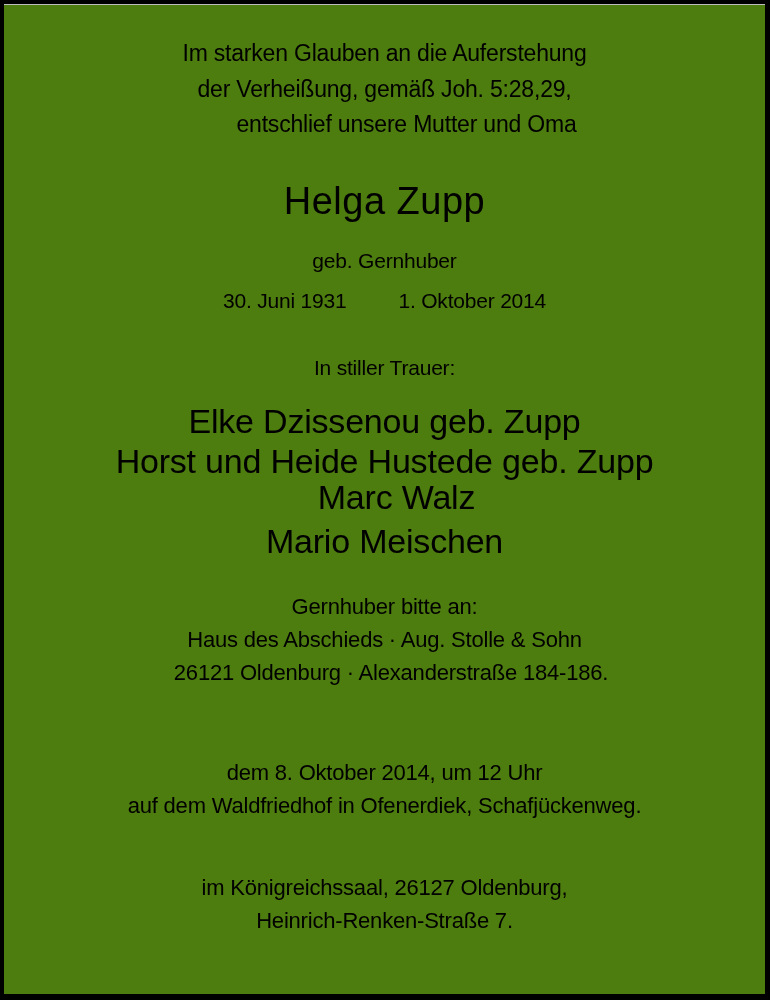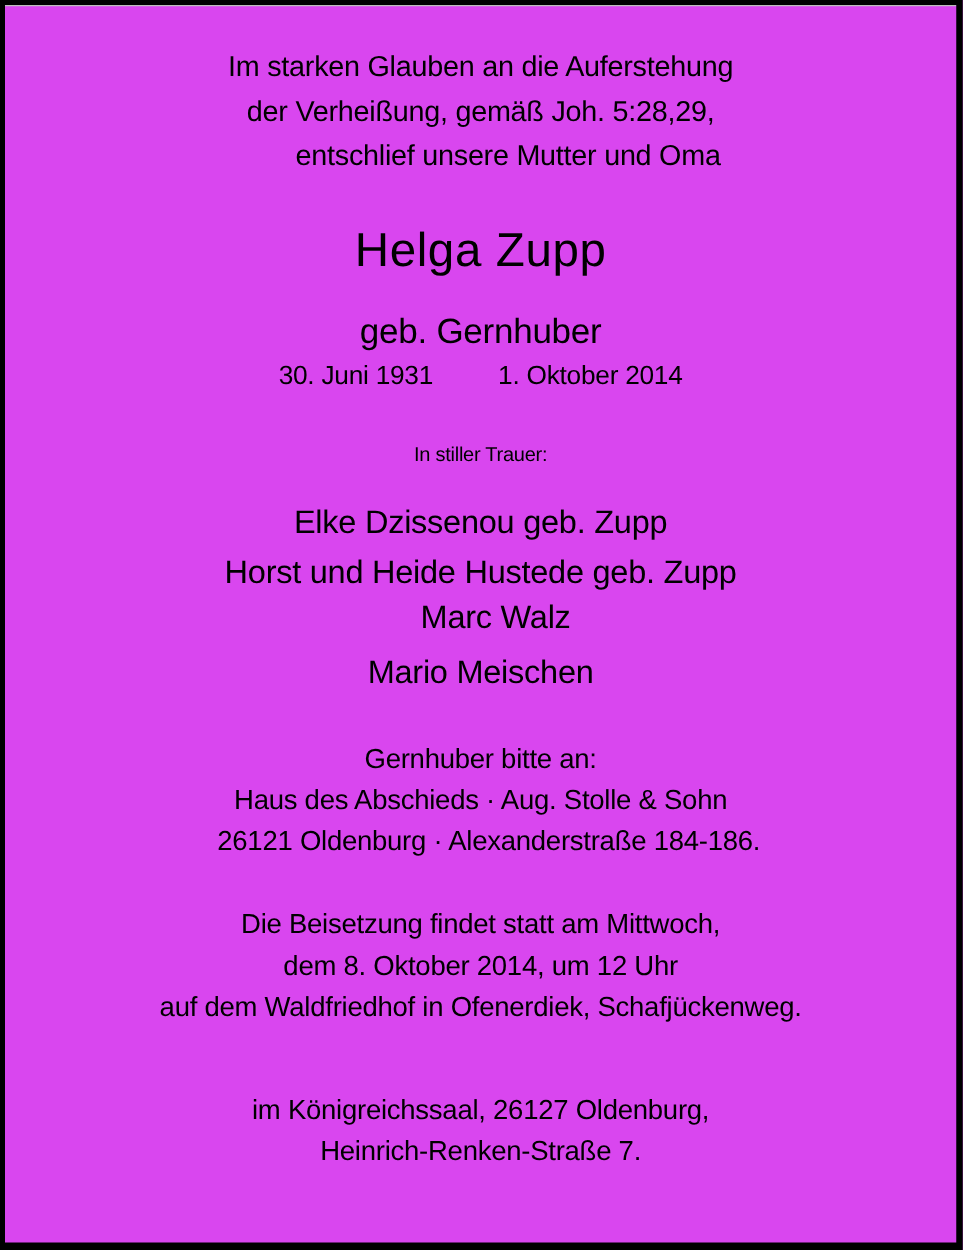--- a/index.html
+++ b/index.html
@@ -12,40 +12,40 @@
       height: 1000px;
       overflow: hidden;
       position: relative;
     }
     .card {
       position: absolute;
       left: 4px;
       top: 4px;
       width: 761px;
       height: 990px;
-      background: #d946ef;
+      background: #4d7c0f;
       box-shadow: inset 0 1px 0 #bdbdbd;
       font-family: "Liberation Sans", "DejaVu Sans", sans-serif;
       color: #000000;
       text-align: center;
     }
     .line {
       position: absolute;
       left: 0;
       right: 0;
       white-space: nowrap;
       letter-spacing: -0.2px;
     }
     .intro { font-size: 23px; }
     .name  { font-size: 38px; letter-spacing: 0.5px; }
-    .maiden { font-size: 28px; }
+    .maiden { font-size: 21px; }
     .dates { font-size: 21px; }
     .dates .gap { display: inline-block; width: 52px; }
-    .mourning-label { font-size: 16px; }
-    .mourner { font-size: 26px; }
+    .mourning-label { font-size: 21px; }
+    .mourner { font-size: 34px; }
     .body-text { font-size: 22px; }
   </style>
 </head>
 <body>
 
 <div class="card">
 
   <div class="line intro" style="top:36px;">Im starken Glauben an die Auferstehung</div>
   <div class="line intro" style="top:72px;">der Verheißung, gemäß Joh. 5:28,29,</div>
   <div class="line intro" style="top:107px;padding-left:44px;">entschlief unsere Mutter und Oma</div>
@@ -61,20 +61,19 @@
 
   <div class="line mourner" style="top:398px;">Elke Dzissenou geb. Zupp</div>
   <div class="line mourner" style="top:438px;">Horst und Heide Hustede geb. Zupp</div>
   <div class="line mourner" style="top:474px;padding-left:24px;">Marc Walz</div>
   <div class="line mourner" style="top:518px;">Mario Meischen</div>
 
   <div class="line body-text" style="top:590px;">Gernhuber bitte an:</div>
   <div class="line body-text" style="top:623px;">Haus des Abschieds · Aug. Stolle &amp; Sohn</div>
   <div class="line body-text" style="top:656px;padding-left:13px;">26121 Oldenburg · Alexanderstraße 184-186.</div>
 
-  <div class="line body-text" style="top:722px;">Die Beisetzung findet statt am Mittwoch,</div>
   <div class="line body-text" style="top:756px;">dem 8. Oktober 2014, um 12 Uhr</div>
   <div class="line body-text" style="top:789px;">auf dem Waldfriedhof in Ofenerdiek, Schafjückenweg.</div>
 
   <div class="line body-text" style="top:871px;">im Königreichssaal, 26127 Oldenburg,</div>
   <div class="line body-text" style="top:904px;">Heinrich-Renken-Straße 7.</div>
 
 </div>
 
 </body></html>

